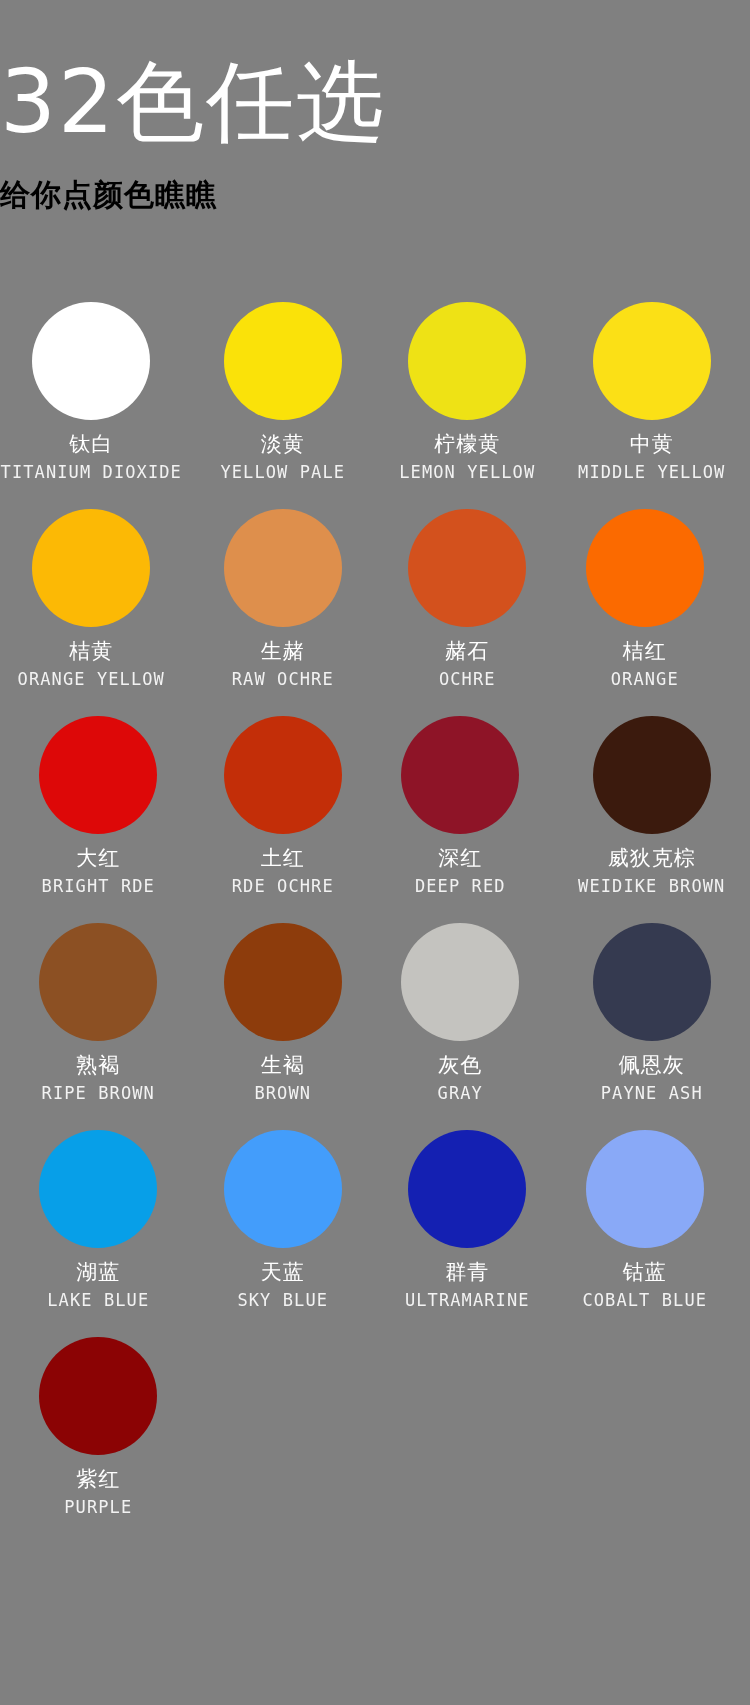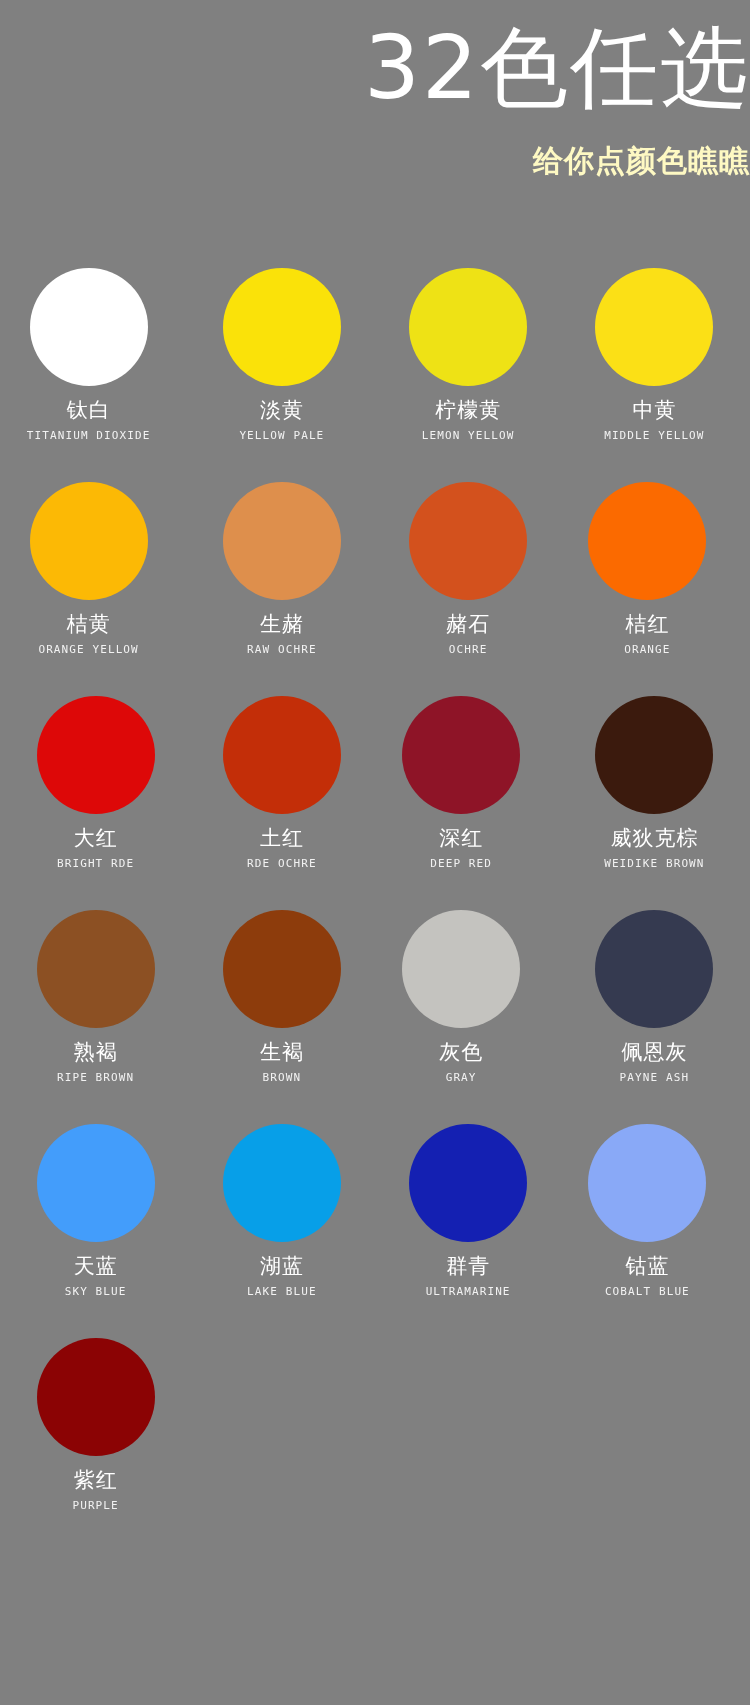--- a/index.html
+++ b/index.html
@@ -14,51 +14,50 @@
     overflow: hidden;
   }
   .page {
     position: relative;
     width: 750px;
     height: 1705px;
     background: #808080;
     box-sizing: border-box;
   }
   .header {
-    padding-top: 24px;
-    text-align: right;
+    padding-top: 58px;
+    text-align: left;
   }
   .main-title {
     font-size: 88px;
     line-height: 1.0;
     color: #ffffff;
     font-weight: 400;
     letter-spacing: 2px;
     margin: 0;
     font-family: "DejaVu Sans", "Liberation Sans", sans-serif;
   }
   .sub-title {
     margin: 0;
     padding-top: 34px;
     font-size: 30px;
     line-height: 1.0;
-    color: #fef9c3;
+    color: #000000;
     font-weight: bold;
     letter-spacing: 1px;
     font-family: "DejaVu Sans", "Liberation Sans", sans-serif;
   }
   .swatch-grid {
     margin-top: 92px;
     display: grid;
     grid-template-columns: repeat(4, 1fr);
     row-gap: 0px;
     column-gap: 0px;
     padding: 0 6px;
     box-sizing: border-box;
-    gap: 7px;
   }
   .swatch {
     height: 207px;
     display: flex;
     flex-direction: column;
     align-items: center;
     justify-content: flex-start;
     position: relative;
   }
   .dot {
@@ -72,21 +71,21 @@
     font-size: 21px;
     line-height: 1;
     color: #ffffff;
     font-weight: 500;
     letter-spacing: 1px;
     white-space: nowrap;
     font-family: "DejaVu Sans", "Liberation Sans", sans-serif;
   }
   .en-label {
     margin-top: 9px;
-    font-size: 11px;
+    font-size: 17px;
     line-height: 1;
     color: #f2f2f2;
     letter-spacing: 1.1px;
     white-space: nowrap;
     font-family: "DejaVu Sans Mono", "Liberation Mono", monospace;
   }
   
   .swatch.col-0 .dot { margin-left: -14px; }
   .swatch.col-0 .cn-label,
   .swatch.col-0 .en-label { margin-left: -14px; }
@@ -175,30 +174,30 @@
       <div class="swatch col-0">
         <span class="dot" style="background: rgb(196, 195, 191);"></span>
         <div class="cn-label">灰色</div>
         <div class="en-label">GRAY</div>
       </div>
       <div class="swatch col-1">
         <span class="dot" style="background: rgb(53, 58, 80);"></span>
         <div class="cn-label">佩恩灰</div>
         <div class="en-label">PAYNE ASH</div>
       </div>
+      <div class="swatch col-3">
+        <span class="dot" style="background: rgb(7, 159, 232);"></span>
+        <div class="cn-label">湖蓝</div>
+        <div class="en-label">LAKE BLUE</div>
+      </div>
       <div class="swatch col-2">
         <span class="dot" style="background: rgb(67, 157, 251);"></span>
         <div class="cn-label">天蓝</div>
         <div class="en-label">SKY BLUE</div>
       </div>
-      <div class="swatch col-3">
-        <span class="dot" style="background: rgb(7, 159, 232);"></span>
-        <div class="cn-label">湖蓝</div>
-        <div class="en-label">LAKE BLUE</div>
-      </div>
       <div class="swatch col-1">
         <span class="dot" style="background: rgb(20, 32, 178);"></span>
         <div class="cn-label">群青</div>
         <div class="en-label">ULTRAMARINE</div>
       </div>
       <div class="swatch col-0">
         <span class="dot" style="background: rgb(137, 169, 247);"></span>
         <div class="cn-label">钴蓝</div>
         <div class="en-label">COBALT BLUE</div>
       </div>

